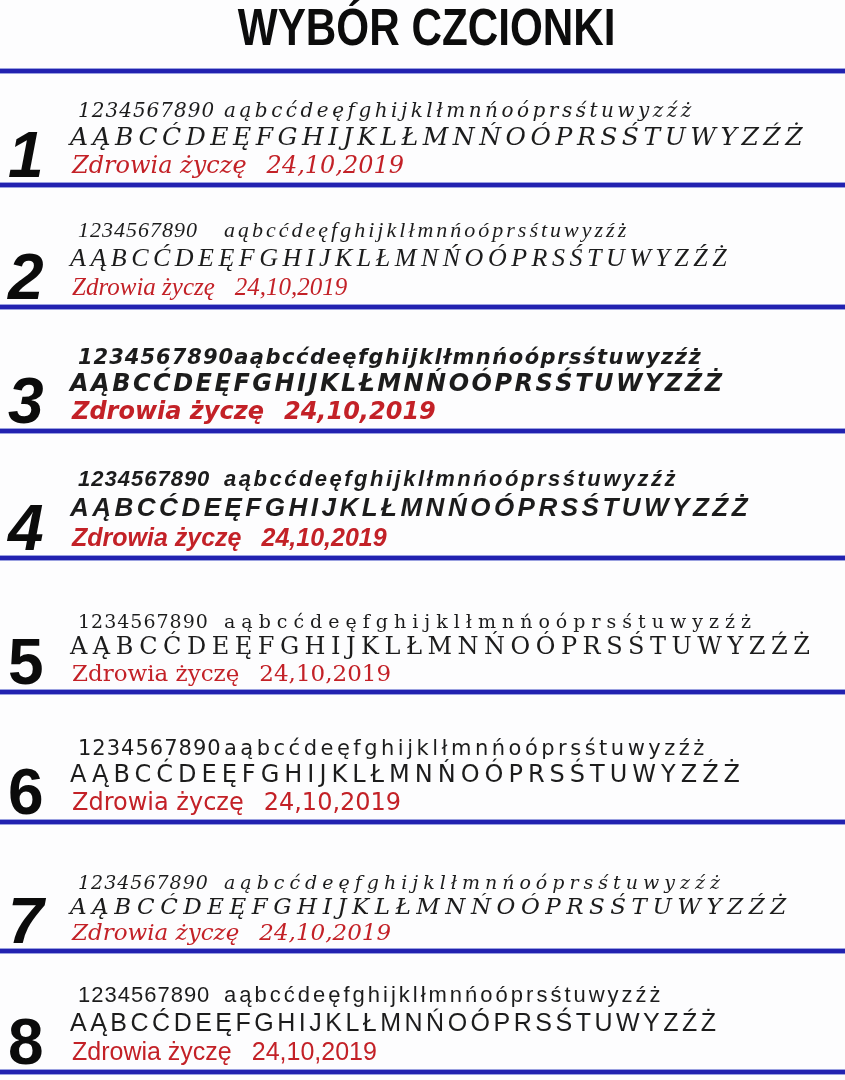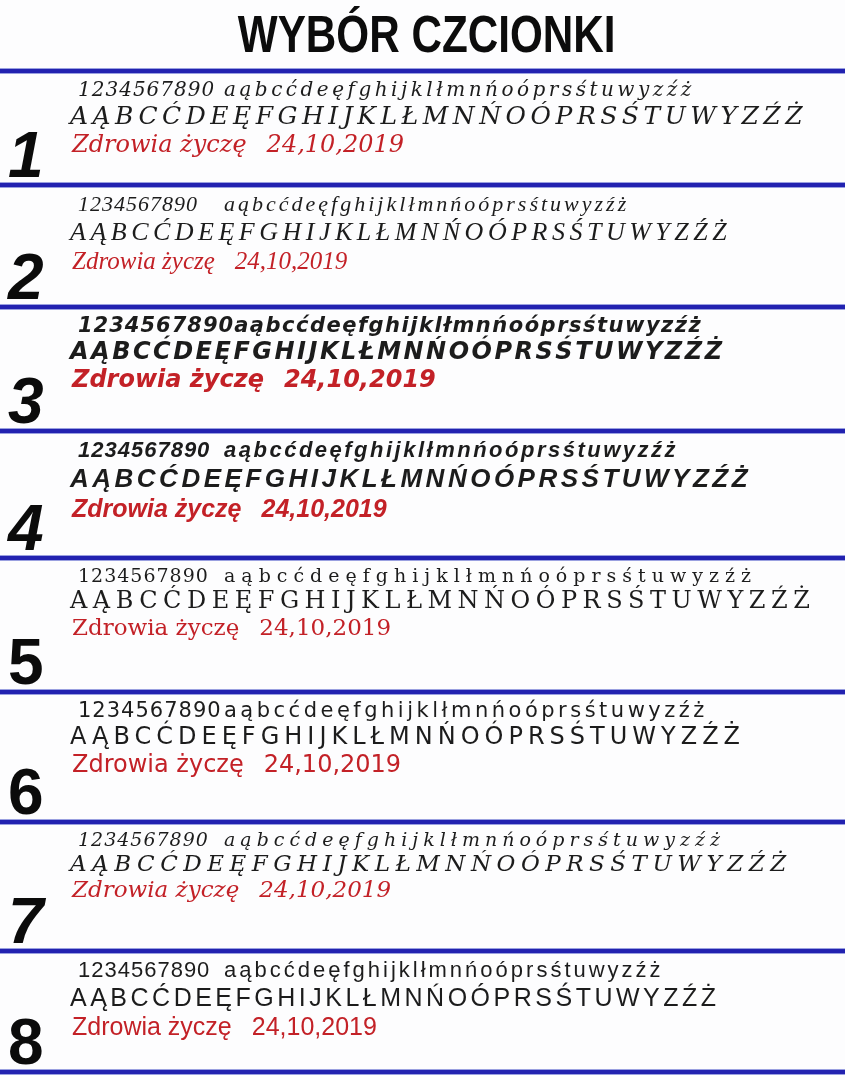--- a/index.html
+++ b/index.html
@@ -4,21 +4,21 @@
 <style>
   html,body{margin:0;padding:0;}
   body{
     width:845px;height:1080px;overflow:hidden;
     background:#fdfdfe;color:#1c1c1c;
     font-family:"Liberation Sans",sans-serif;
     -webkit-font-smoothing:antialiased;
   }
   .page{width:845px;height:1080px;display:flex;flex-direction:column;}
   
-  .header{height:69px;display:flex;align-items:center;justify-content:center;padding-left:9px;}
+  .header{height:69px;display:flex;align-items:flex-start;justify-content:center;padding-left:9px;}
   .title{
     font-family:"Liberation Sans",sans-serif;
     font-weight:700;font-size:48px;letter-spacing:0px;
     transform:scale(.88,1.08);transform-origin:center;
     color:#0c0c0c;white-space:nowrap;
   }
   
   .divider{height:4px;background:#2222b0;box-shadow:0 -1px 0 #9aa0e0, 0 1px 0 #9aa0e0;}
   
   .font-section{display:flex;flex-direction:row;}
@@ -26,21 +26,21 @@
   .s5{height:130px}.s6{height:126px}.s7{height:125px}.s8{height:117px}
   .numcol{
     width:60px;flex:0 0 60px;display:flex;align-items:flex-end;
     padding-left:8px;box-sizing:border-box;
   }
   .num{
     font-family:"Liberation Sans",sans-serif;font-weight:900;
     font-size:64px;line-height:.82;color:#0b0b0b;margin-bottom:2px;
   }
   .rows{
-    flex:1;display:flex;flex-direction:column;justify-content:flex-start;
+    flex:1;display:flex;flex-direction:column;justify-content:flex-end;
     padding:4px 8px 4px 4px;box-sizing:border-box;min-width:0;
   }
   .row1{display:flex;align-items:baseline;white-space:nowrap;}
   .digits{flex:0 0 160px;padding-left:14px;box-sizing:border-box;letter-spacing:1px;}
   .lower{flex:1;min-width:0;}
   .upper{white-space:nowrap;padding-left:6px;}
   .greet{color:#c32127;padding-left:8px;white-space:nowrap;}
   .greet .date{margin-left:20px;}
 
   

